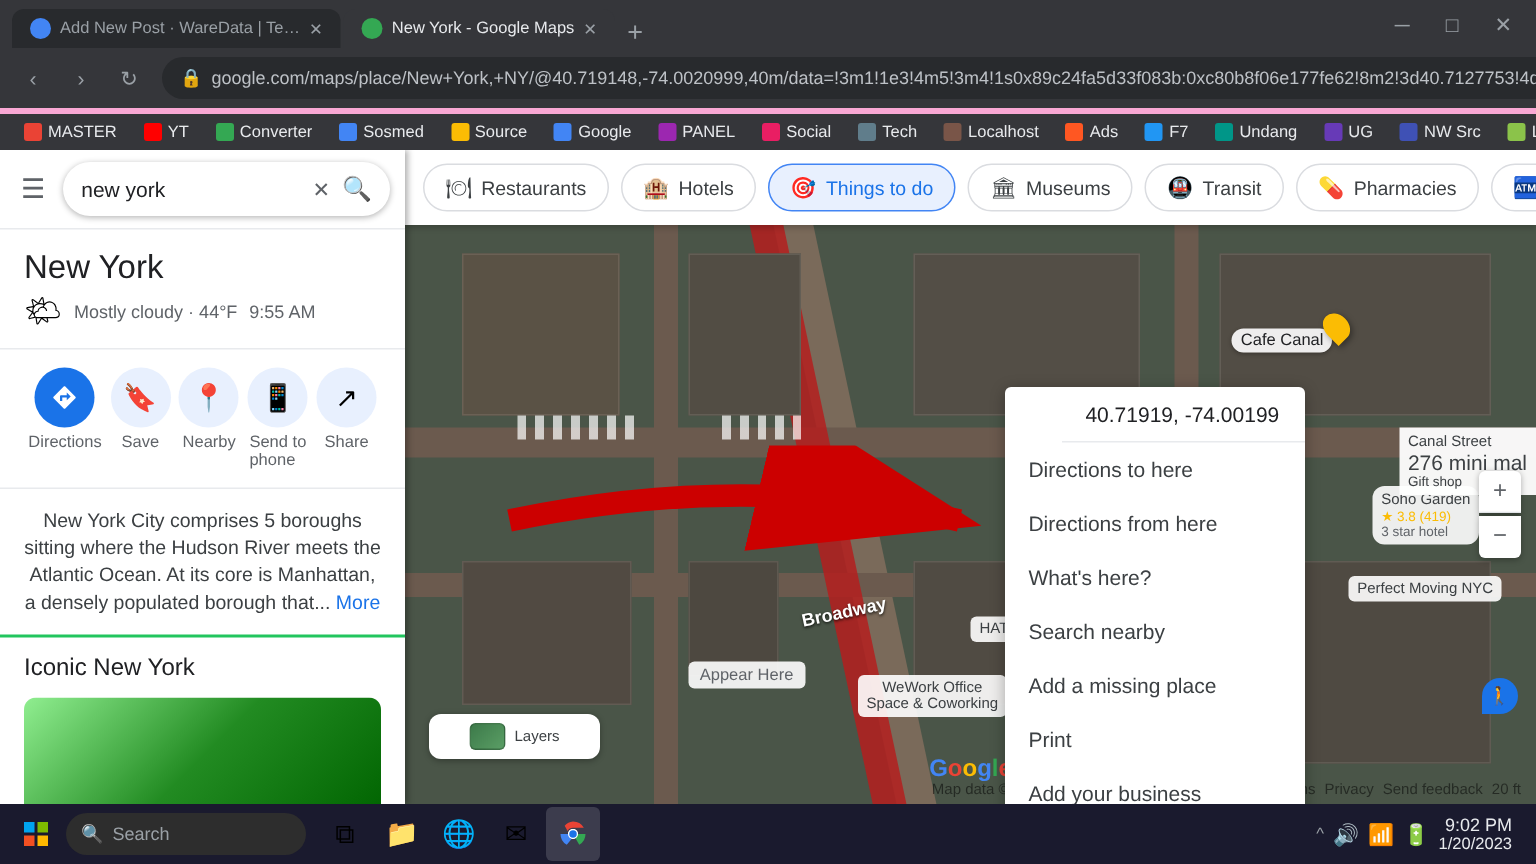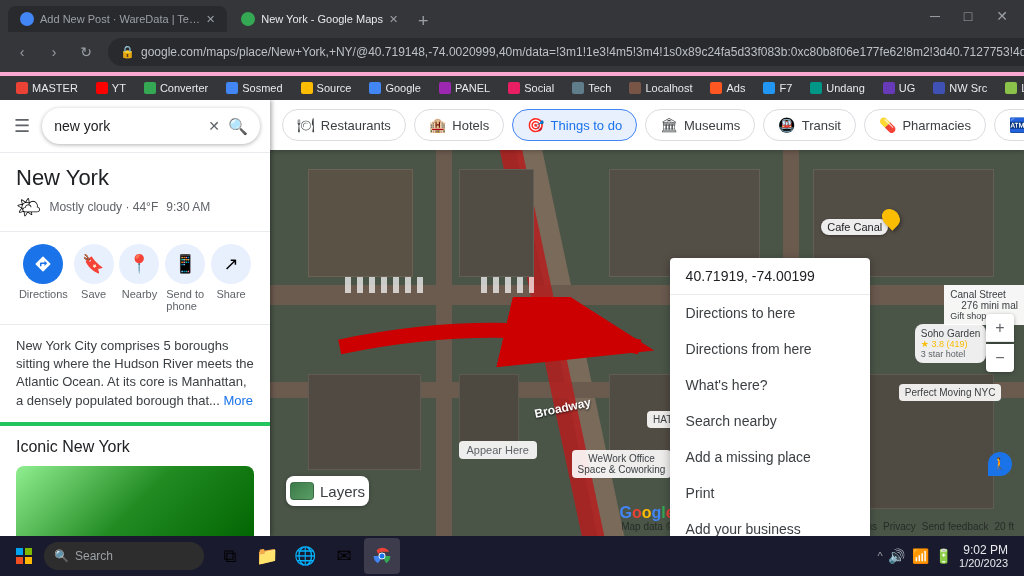--- a/index.html
+++ b/index.html
@@ -49,21 +49,21 @@
     .weather-row { display: flex; align-items: center; gap: 8px; margin-top: 4px; }
     .weather-icon { font-size: 20px; }
     .weather-text { color: #5f6368; font-size: 12px; }
 
     .action-buttons { display: flex; justify-content: space-around; padding: 12px 16px; border-bottom: 1px solid #e8eaed; }
     .action-btn { display: flex; flex-direction: column; align-items: center; gap: 4px; cursor: pointer; }
     .action-circle { width: 40px; height: 40px; border-radius: 50%; background: #e8f0fe; display: flex; align-items: center; justify-content: center; font-size: 18px; }
     .action-circle.blue { background: #1a73e8; }
     .action-label { font-size: 11px; color: #5f6368; text-align: center; }
 
-    .description { padding: 12px 16px; border-bottom: 4px solid #22c55e; }
+    .description { padding: 12px 16px; border-bottom: 2px solid #22c55e; text-align: center; }
     .desc-text { font-size: 13px; color: #3c4043; line-height: 1.4; }
     .more-link { color: #1a73e8; font-size: 13px; cursor: pointer; }
 
     .iconic-section { padding: 12px 16px; }
     .section-title { font-size: 16px; color: #202124; margin-bottom: 10px; }
     .iconic-photos { display: flex; gap: 8px; }
     .iconic-photo { flex: 1; height: 80px; border-radius: 8px; overflow: hidden; position: relative; cursor: pointer; }
     .iconic-photo-bg { width: 100%; height: 100%; }
     .photo-1 { background: linear-gradient(135deg, #90EE90 0%, #228B22 50%, #006400 100%); }
     .photo-2 { background: linear-gradient(135deg, #D2B48C 0%, #A0522D 50%, #808080 100%); }
@@ -83,28 +83,28 @@
     .map-bg { width: 100%; height: 100%; background: #4a5240; position: relative; overflow: hidden; }
 
     
     .map-label { position: absolute; background: rgba(255,255,255,0.9); padding: 2px 6px; border-radius: 10px; font-size: 11px; color: #202124; white-space: nowrap; box-shadow: 0 1px 3px rgba(0,0,0,0.3); }
 
     
     .red-arrow { position: absolute; top: 38%; left: 5%; width: 55%; z-index: 4; }
 
     
     .context-menu { position: absolute; top: 28%; left: 53%; background: #fff; border-radius: 4px; box-shadow: 0 2px 10px rgba(0,0,0,0.3); z-index: 20; min-width: 200px; overflow: hidden; }
-    .context-menu-header { padding: 10px 16px; border-bottom: 1px solid #e8eaed; color: #202124; font-size: 14px; font-weight: 500; }
+    .context-menu-header { padding: 10px 16px; border-bottom: 1px solid #e8eaed; color: #202124; font-size: 14px; font-weight: 500; margin-left: 38px; }
     .context-menu-item { padding: 10px 16px; color: #3c4043; font-size: 14px; cursor: pointer; }
 
     
     .map-controls { position: absolute; right: 10px; top: 50%; transform: translateY(-50%); display: flex; flex-direction: column; gap: 2px; }
     .map-control-btn { width: 28px; height: 28px; background: #fff; border-radius: 4px; display: flex; align-items: center; justify-content: center; color: #5f6368; font-size: 16px; cursor: pointer; box-shadow: 0 1px 4px rgba(0,0,0,0.3); }
 
-    .layers-btn { position: absolute; bottom: 30px; left: 16px; background: #fff; border-radius: 8px; padding: 6px 4px; display: flex; align-items: center; gap: 6px; font-size: 15px; color: #3c4043; cursor: pointer; box-shadow: 0 1px 4px rgba(0,0,0,0.3); }
+    .layers-btn { position: absolute; bottom: 30px; left: 16px; background: #fff; border-radius: 8px; padding: 6px 27px; display: flex; align-items: center; gap: 6px; font-size: 10px; color: #3c4043; cursor: pointer; box-shadow: 0 1px 4px rgba(0,0,0,0.3); }
     .layers-thumb { width: 24px; height: 18px; border-radius: 4px; background: linear-gradient(135deg, #3d7a4a, #5a9e65); border: 1px solid rgba(0,0,0,0.2); }
 
     .map-attribution { position: absolute; bottom: 4px; right: 10px; font-size: 10px; color: rgba(0,0,0,0.5); display: flex; gap: 6px; }
 
     .pegman { position: absolute; bottom: 20px; right: 12px; width: 24px; height: 24px; background: #1a73e8; border-radius: 50% 50% 50% 0; display: flex; align-items: center; justify-content: center; color: #fff; font-size: 12px; }
 
     
     .broadway-label { position: absolute; top: 65%; left: 35%; color: #fff; font-size: 12px; font-weight: bold; transform: rotate(-12deg); text-shadow: 0 1px 2px rgba(0,0,0,0.8); }
 
     
@@ -272,21 +272,21 @@
           
           
         </div>
       </div>
 
       <div class="place-info">
         <div class="place-name">New York</div>
         <div class="weather-row">
           <span class="weather-icon">🌤</span>
           <span class="weather-text">Mostly cloudy · 44°F</span>
-          <span class="weather-text">9:30 AM</span>
+          <span class="weather-text">9:55 AM</span>
         </div>
       </div>
 
       <div class="action-buttons">
         <div class="action-btn">
           <div class="action-circle blue">
             <svg width="18" height="18" viewBox="0 0 24 24" fill="white">
                 <path d="M21.71 11.29l-9-9c-.39-.39-1.02-.39-1.41 0l-9 9c-.39.39-.39 1.02 0 1.41l9 9c.39.39 1.02.39 1.41 0l9-9c.39-.38.39-1.01 0-1.41zM14 14.5V12h-4v3H8v-4c0-.55.45-1 1-1h5V7.5l3.5 3.5-3.5 3.5z"></path>
               </svg>
           </div>
@@ -393,21 +393,21 @@
           <div class="appear-here">Appear Here</div>
 
           <div class="soho-label">
             <div style="font-weight:500;">Soho Garden</div>
             <div style="color:#fbbc04;font-size:9px;">★ 3.8 (419)</div>
             <div style="font-size:9px;color:#5f6368;">3 star hotel</div>
           </div>
 
           <div class="canal-label">
             <div style="font-weight:500;">Canal Street</div>
-            <div style="font-size:10px;margin-left:11px;">276 mini mal</div>
+            <div style="font-size:14px;">276 mini mal</div>
             <div style="font-size:9px;">Gift shop</div>
           </div>
 
           <div class="perfect-label">Perfect Moving NYC</div>
 
           <div class="wework-label">
             <div>WeWork Office</div>
             <div>Space &amp; Coworking</div>
           </div>
 

